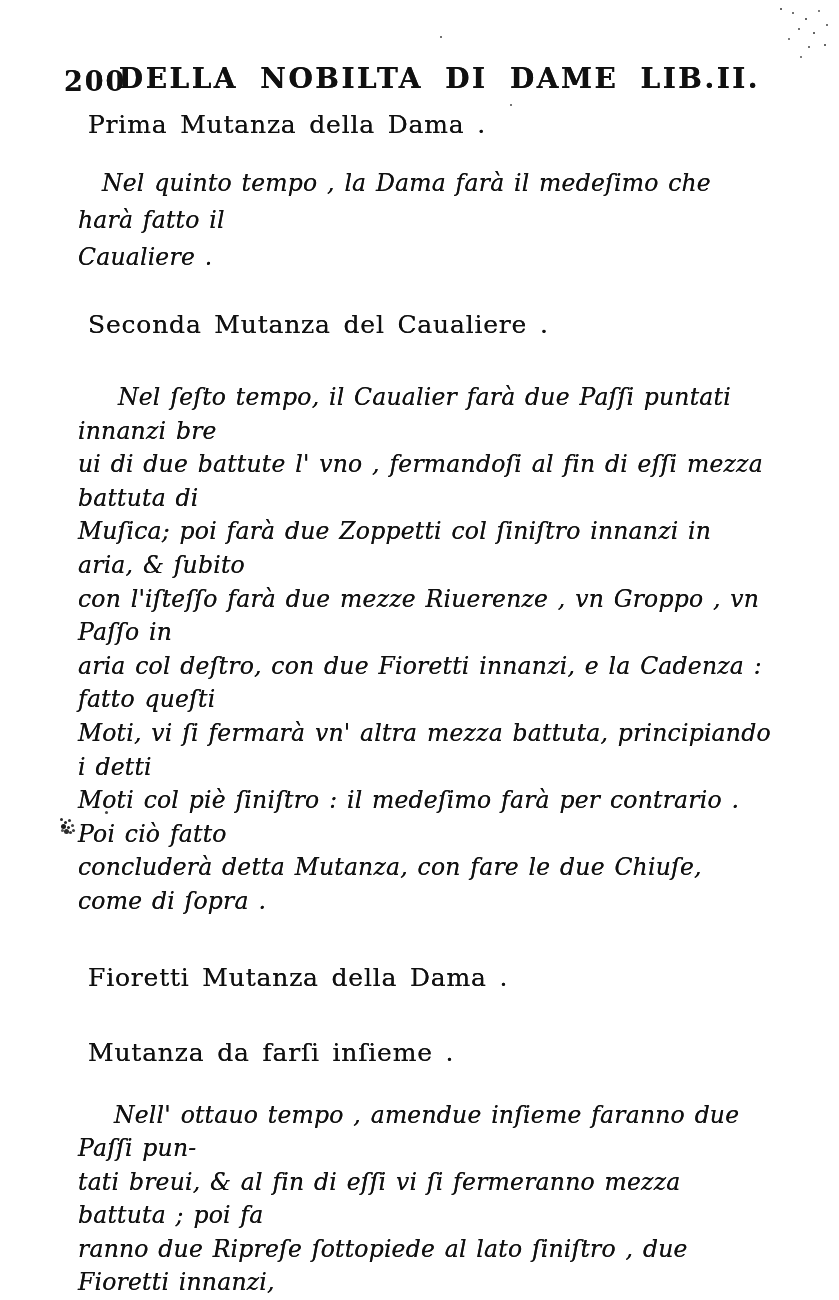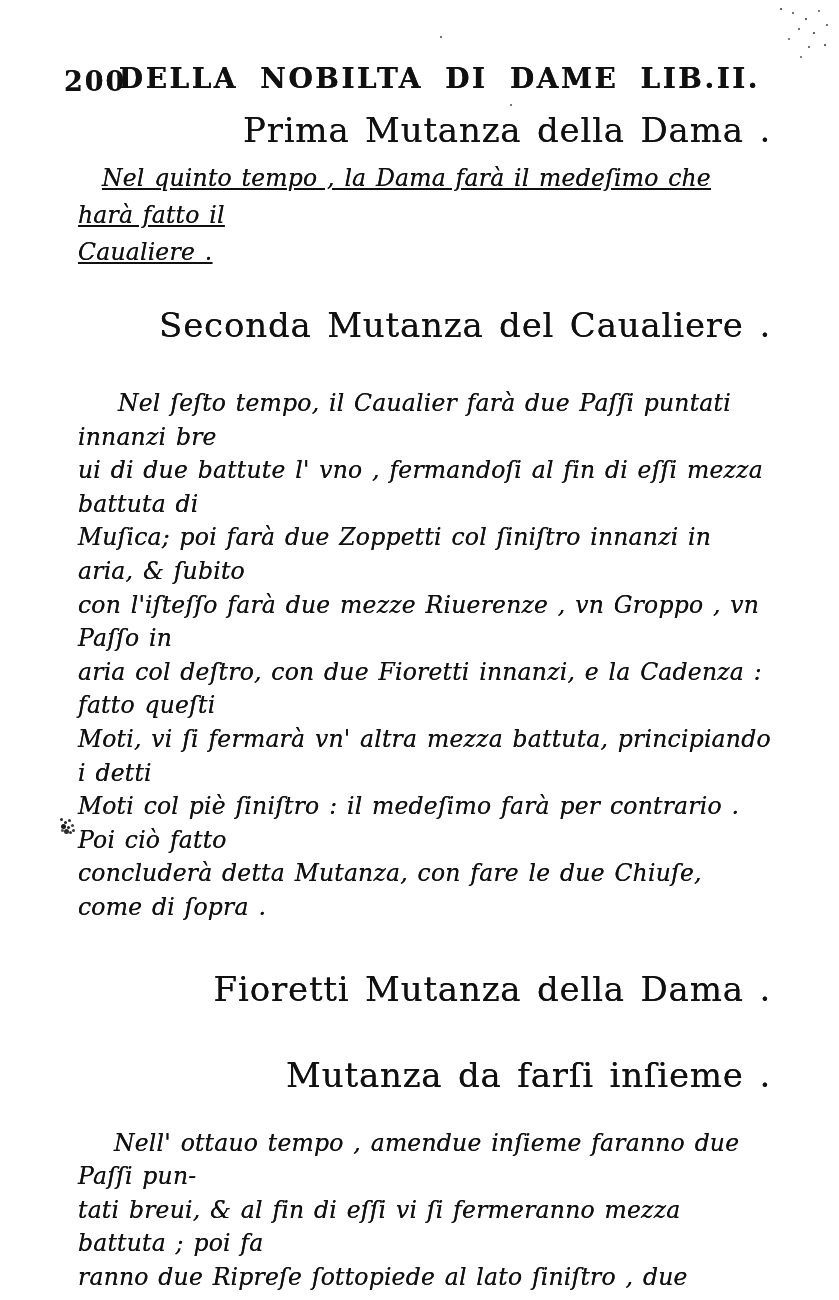--- a/index.html
+++ b/index.html
@@ -40,38 +40,38 @@
     letter-spacing: 2.5px;
     word-spacing: 10px;
   }
   .text-block {
     position: absolute;
     top: 108px;
     left: 78px;
     right: 68px;
   }
   .heading {
-    margin: 0;
-    font-size: 34px;
+    margin: 10px;
+    font-size: 25px;
     font-weight: normal;
-    text-align: right;
+    text-align: left;
     letter-spacing: 0.8px;
     word-spacing: 4px;
   }
   .body {
     margin: 0;
     font-style: italic;
     font-size: 23.5px;
     letter-spacing: 0.2px;
     word-spacing: 2px;
     line-height: 33.6px;
     white-space: pre-line;
   }
   .h-a { margin-top: 2px; }
-  .para-a { margin-top: 10px; line-height: 37px; text-indent: 24px; text-decoration: underline; }
+  .para-a { margin-top: 26px; line-height: 37px; text-indent: 24px; }
   .h-b { margin-top: 34px; }
   .para-b { margin-top: 42px; text-indent: 40px; }
   .h-c { margin-top: 44px; }
   .para-c { margin-top: 24px; line-height: 36px; text-indent: 40px; }
   .h-d { margin-top: 46px; }
   .para-d { margin-top: 32px; text-indent: 36px; }
   
   .speck-cluster {
     position: absolute;
     left: 60px;

